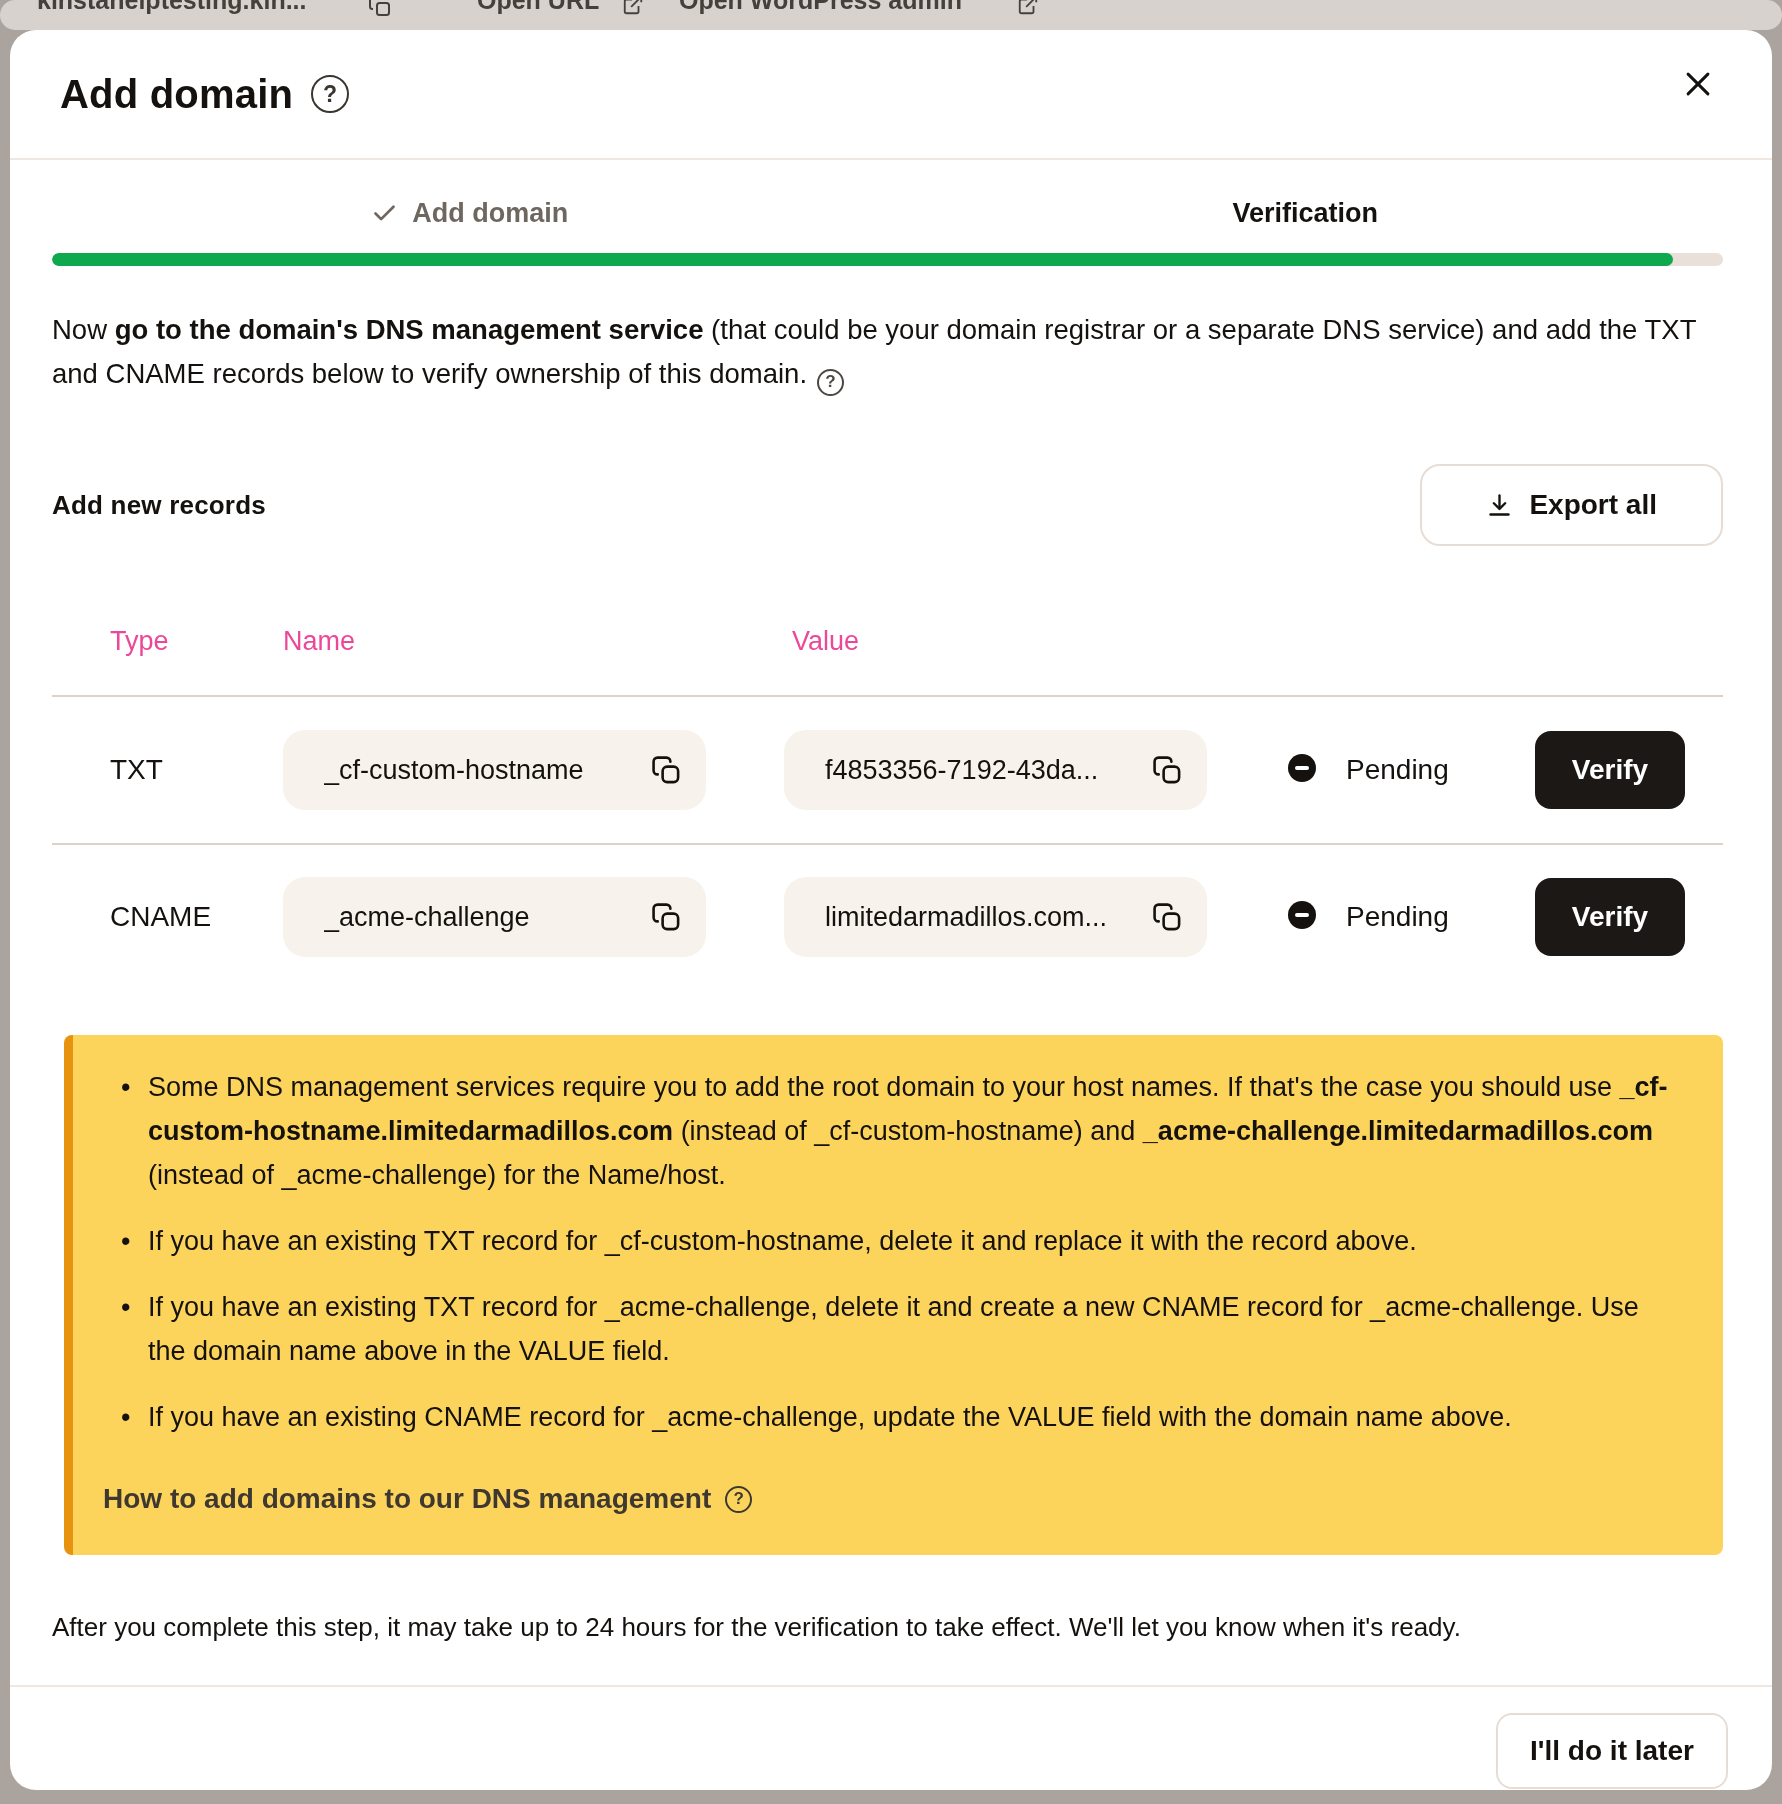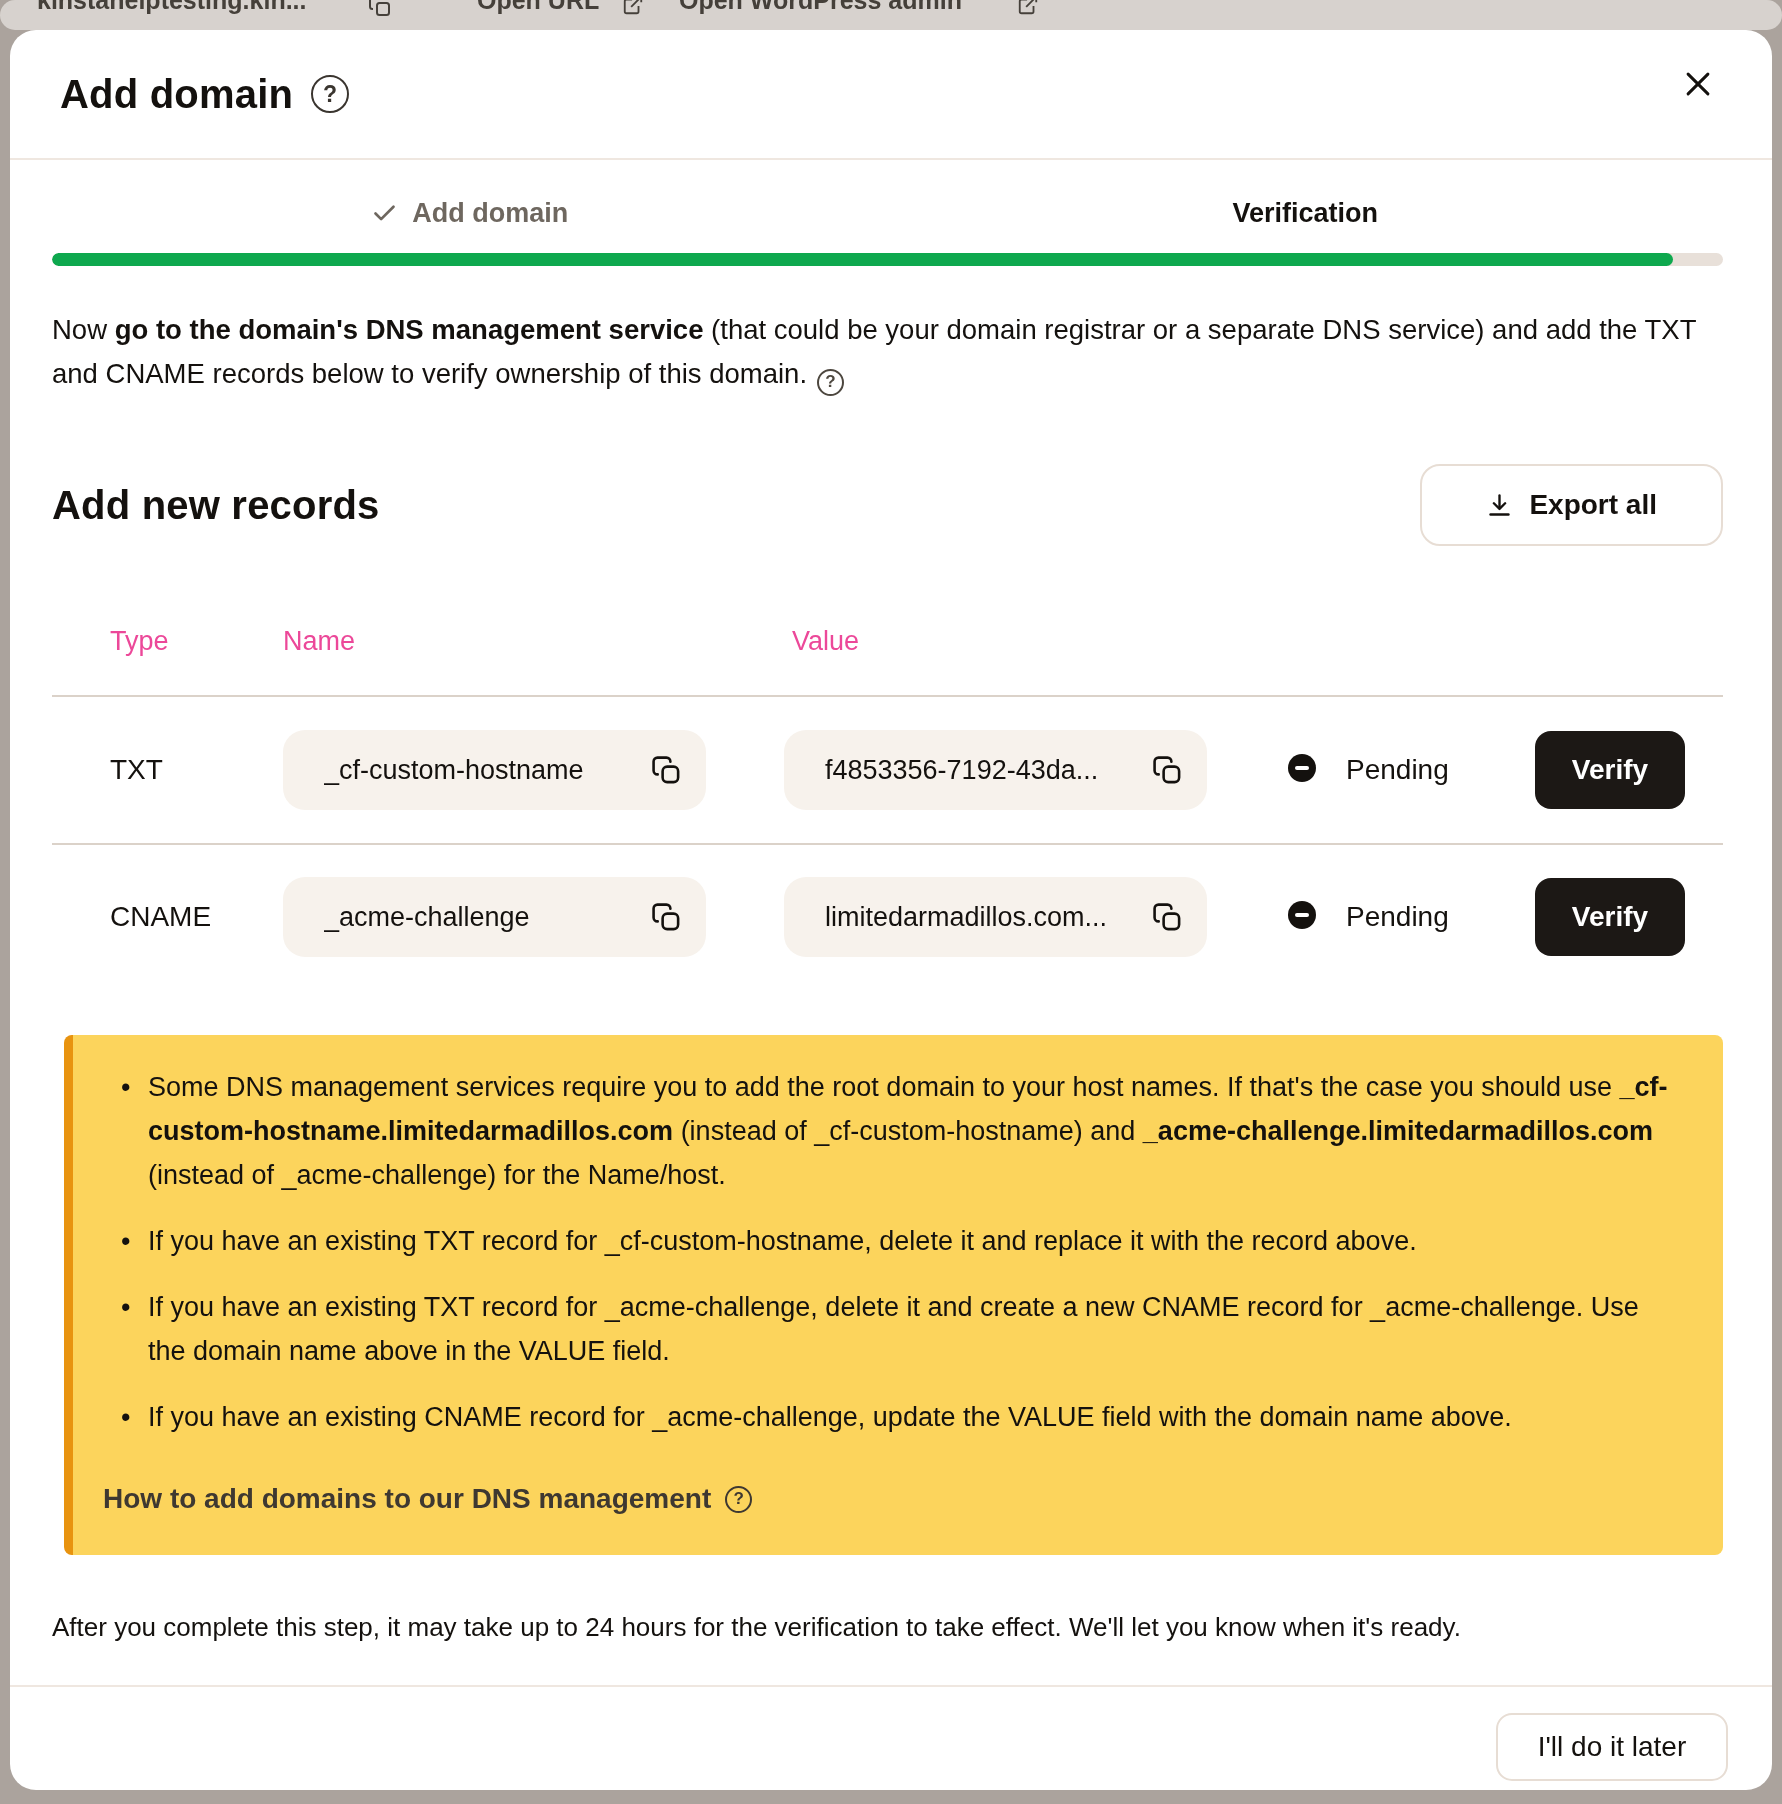--- a/index.html
+++ b/index.html
@@ -38,21 +38,21 @@
   .progress-track { margin-top:24px; height:13px; border-radius:7px; background:#e8e0d9; overflow:hidden; }
   .progress-fill { height:100%; border-radius:7px; background:var(--green,#0ea84e); }
 
   
   .intro { margin-top:42px; font-size:27.5px; line-height:44px; max-width:1680px; }
   .intro b, .notice b { font-weight:700; }
   .intro .q-sm { vertical-align:-4px; margin-left:10px; }
 
   
   .records-head { margin-top:68px; display:flex; align-items:center; justify-content:space-between; }
-  .h2 { font-size:40px; font-weight:700; letter-spacing:.2px; }
+  .h2 { font-size:26px; font-weight:700; letter-spacing:.2px; }
   .btn { font-family:inherit; cursor:pointer; display:inline-flex; align-items:center; justify-content:center; }
   .btn-outline { background:#fff; border:2px solid #e7ddd4; border-radius:18px; color:#14110e; }
   .export-btn { height:82px; padding:0 64px; gap:16px; font-size:28px; font-weight:600; border-radius:20px; }
 
   
   .records-table { margin-top:80px; }
   .tr { display:grid; grid-template-columns:231px 501px 504px 247px auto; align-items:center; }
   .thead { padding-bottom:38px; border-bottom:2px solid #dbd2c9; }
   .th { font-size:27px; color:#ec4899; }
   .th-type, .td-type { padding-left:58px; }
@@ -82,21 +82,21 @@
   .notice li::before { content:"•"; position:absolute; left:-27px; top:0; font-size:27px; }
   .howto { margin-top:38px; display:flex; align-items:center; gap:14px;
     font-size:28px; font-weight:700; color:#3e3831; }
   .howto .q-sm { color:#3e3831; border-color:#3e3831; }
 
   .after-note { margin-top:52px; font-size:26px; line-height:40px; }
 
   
   .modal-footer { margin-top:38px; border-top:2px solid #efe7e0;
     padding:26px 44px 22px 0; display:flex; justify-content:flex-end; gap:34px; }
-  .later-btn { width:232px; height:68px; font-size:28px; font-weight:400; border-radius:16px; }
+  .later-btn { width:232px; height:76px; font-size:28px; font-weight:700; border-radius:16px; }
   .ok-btn { height:76px; padding:0 44px; font-size:28px; }
 </style>
 </head>
 <body>
 
 <div class="screen">
 
   <div class="page-strip">
     <span class="frag" style="left:37px">kinstahelptesting.kin...</span>
     <svg style="left:368px" width="24" height="24" viewBox="0 0 24 24" fill="none" stroke="#45403a" stroke-width="2">

